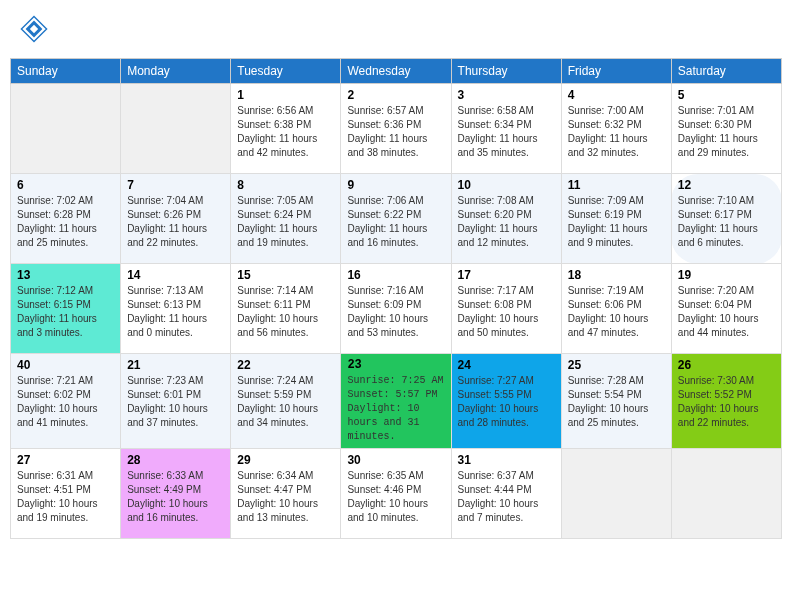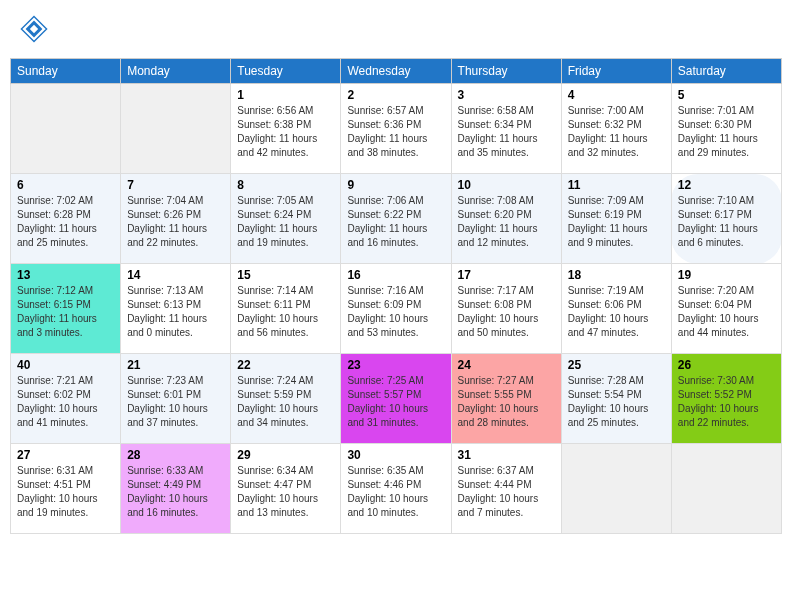--- a/index.html
+++ b/index.html
@@ -221,25 +221,25 @@
           <div class="day-info">Sunrise: 7:21 AM<br>Sunset: 6:02 PM<br>Daylight: 10 hours and 41 minutes.</div>
         </td>
         <td style="background-color: rgb(240, 245, 251);">
           <span class="day-number">21</span>
           <div class="day-info">Sunrise: 7:23 AM<br>Sunset: 6:01 PM<br>Daylight: 10 hours and 37 minutes.</div>
         </td>
         <td style="background-color: rgb(240, 245, 251); margin-left: 48px;">
           <span class="day-number">22</span>
           <div class="day-info">Sunrise: 7:24 AM<br>Sunset: 5:59 PM<br>Daylight: 10 hours and 34 minutes.</div>
         </td>
-        <td style="background-color: #d946ef;">
+        <td style="background-color: #22c55e; font-family: Liberation Mono, monospace;">
           <span class="day-number">23</span>
           <div class="day-info">Sunrise: 7:25 AM<br>Sunset: 5:57 PM<br>Daylight: 10 hours and 31 minutes.</div>
         </td>
-        <td style="background-color: #fca5a5;">
+        <td style="background-color: #0ea5e9;">
           <span class="day-number">24</span>
           <div class="day-info">Sunrise: 7:27 AM<br>Sunset: 5:55 PM<br>Daylight: 10 hours and 28 minutes.</div>
         </td>
         <td style="background-color: rgb(240, 245, 251);">
           <span class="day-number">25</span>
           <div class="day-info">Sunrise: 7:28 AM<br>Sunset: 5:54 PM<br>Daylight: 10 hours and 25 minutes.</div>
         </td>
         <td style="background-color: #84cc16;">
           <span class="day-number">26</span>
           <div class="day-info">Sunrise: 7:30 AM<br>Sunset: 5:52 PM<br>Daylight: 10 hours and 22 minutes.</div>

